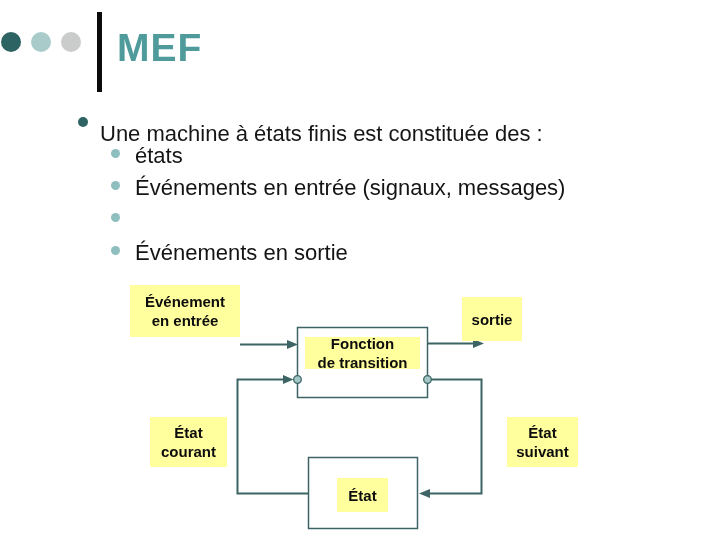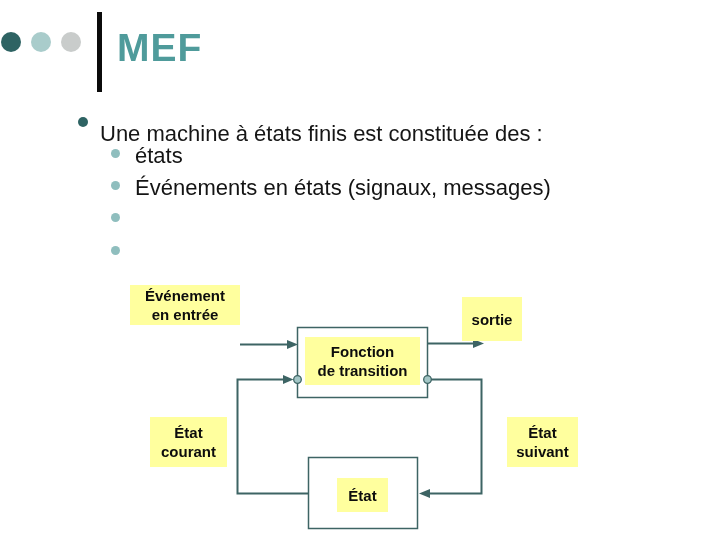--- a/index.html
+++ b/index.html
@@ -37,23 +37,23 @@
   .sd-1{top:181px;} .st-1{top:175px;}
   .sd-2{top:213px;} .st-2{top:207px;}
   .sd-3{top:246px;} .st-3{top:240px;}
   
   .diagram-svg{position:absolute;left:0;top:0;width:720px;height:540px;}
   .ybox{
     position:absolute;background:#FFFF9E;color:#0d0d0d;
     display:flex;align-items:center;justify-content:center;text-align:center;
     font-size:15px;font-weight:bold;line-height:19px;white-space:pre-line;
   }
-  .yb-input{left:130px;top:285px;width:110px;height:40px;}
+  .yb-input{left:130px;top:285px;width:110px;height:52px;}
   .yb-sortie{left:462px;top:297px;width:60px;height:44px;}
-  .yb-fonction{left:305px;top:337px;width:115px;height:48px;}
+  .yb-fonction{left:305px;top:337px;width:115px;height:32px;}
   .yb-courant{left:150px;top:417px;width:77px;height:50px;}
   .yb-suivant{left:507px;top:417px;width:71px;height:50px;}
   .yb-etat{left:337px;top:478px;width:51px;height:34px;}
 </style>
 </head>
 <body>
 
 <div class="slide">
 
   <span class="deco-dot dot-1"></span>
@@ -62,25 +62,26 @@
   <span class="vbar"></span>
   <h1 class="title">MEF</h1>
 
   <span class="main-bullet-dot"></span>
   <div class="main-bullet-text">Une machine à états finis est constituée des :</div>
 
   <span class="sub-dot sd-0"></span>
   <div class="sub-text st-0">états</div>
 
   <span class="sub-dot sd-1"></span>
-  <div class="sub-text st-1">Événements en états (signaux, messages)</div>
+  <div class="sub-text st-1">Événements en entrée (signaux, messages)</div>
 
   <span class="sub-dot sd-2"></span>
 
   <span class="sub-dot sd-3"></span>
+  <div class="sub-text st-3">Événements en sortie</div>
 
   <svg class="diagram-svg" viewBox="0 0 720 540" xmlns="http://www.w3.org/2000/svg">
 
     <rect x="297.5" y="327.5" width="130" height="70" fill="#ffffff" stroke="#3D6464" stroke-width="1.5"></rect>
     <rect x="308.5" y="457.5" width="109" height="71" fill="#ffffff" stroke="#3D6464" stroke-width="1.5"></rect>
 
     <line x1="240" y1="344.5" x2="288" y2="344.5" stroke="#3D6464" stroke-width="2"></line>
     <polygon points="298,344.5 287,340 287,349" fill="#3D6464"></polygon>
 
     <line x1="427" y1="343.5" x2="474" y2="343.5" stroke="#3D6464" stroke-width="2"></line>

